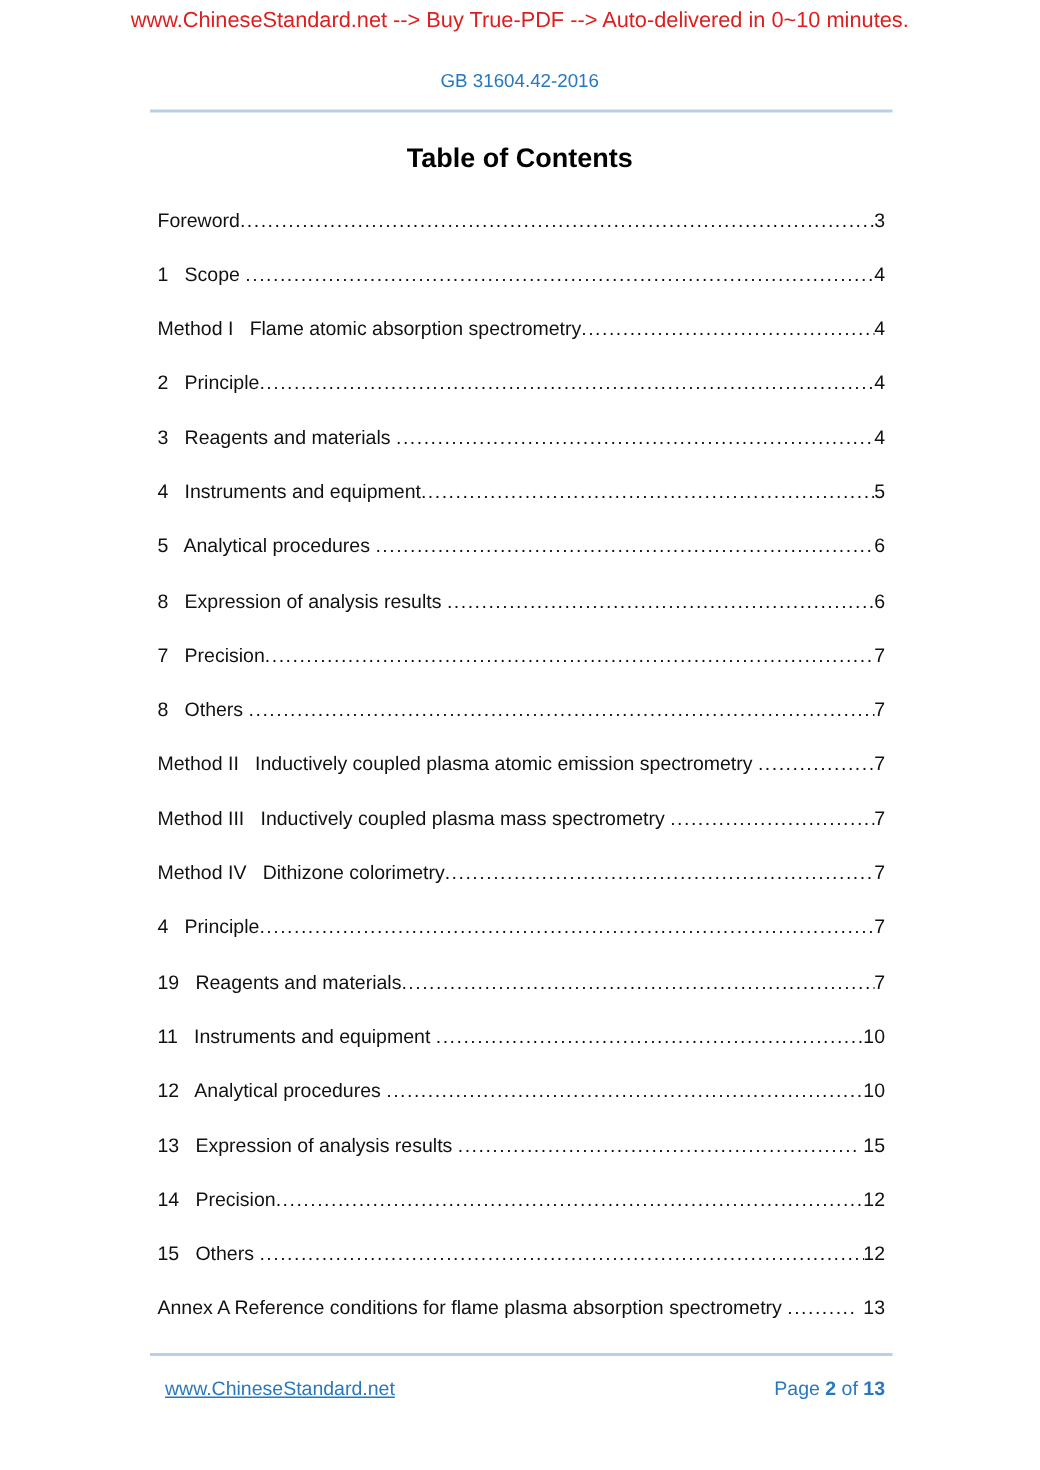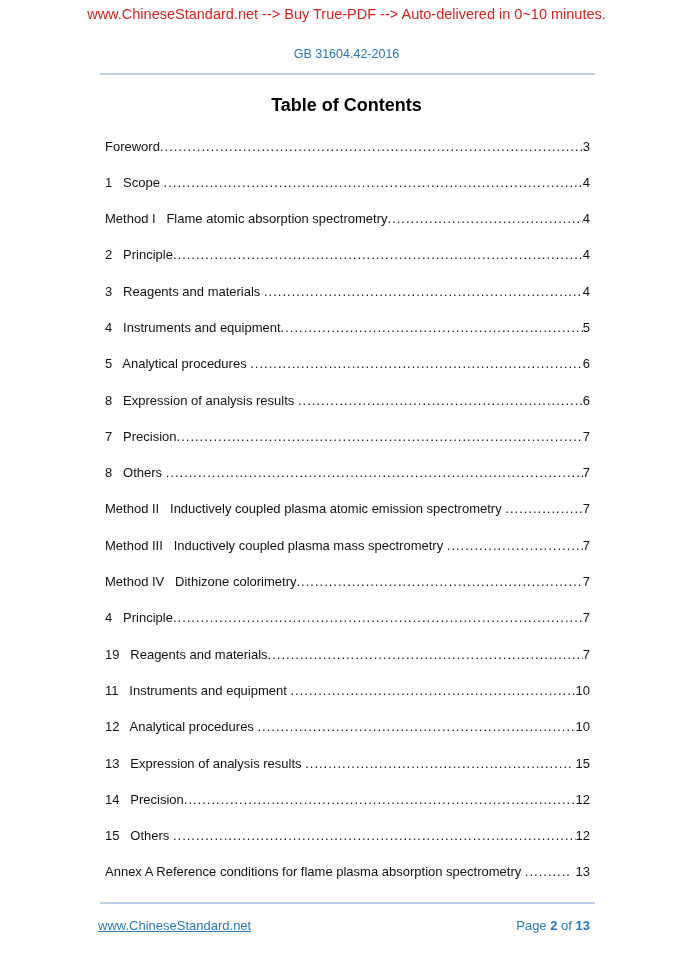--- a/index.html
+++ b/index.html
@@ -61,21 +61,21 @@
   }
   .toc-page { white-space:pre; flex:none; }
   .footer-rule {
     position:absolute;
     top:902px; left:100px; right:98px;
     height:1.5px;
     background:#b9cfe5;
   }
   .footer {
     position:absolute;
-    top:918px; left:98px; right:103px;
+    top:918px; left:110px; right:103px;
     display:flex;
     justify-content:space-between;
     align-items:baseline;
     font-size:13px;
     line-height:16px;
     color:#2878be;
   }
   .footer-link { text-decoration:underline; cursor:pointer; }
   .footer-page span { white-space:pre; }
   .footer-page .bold { font-weight:bold; }

